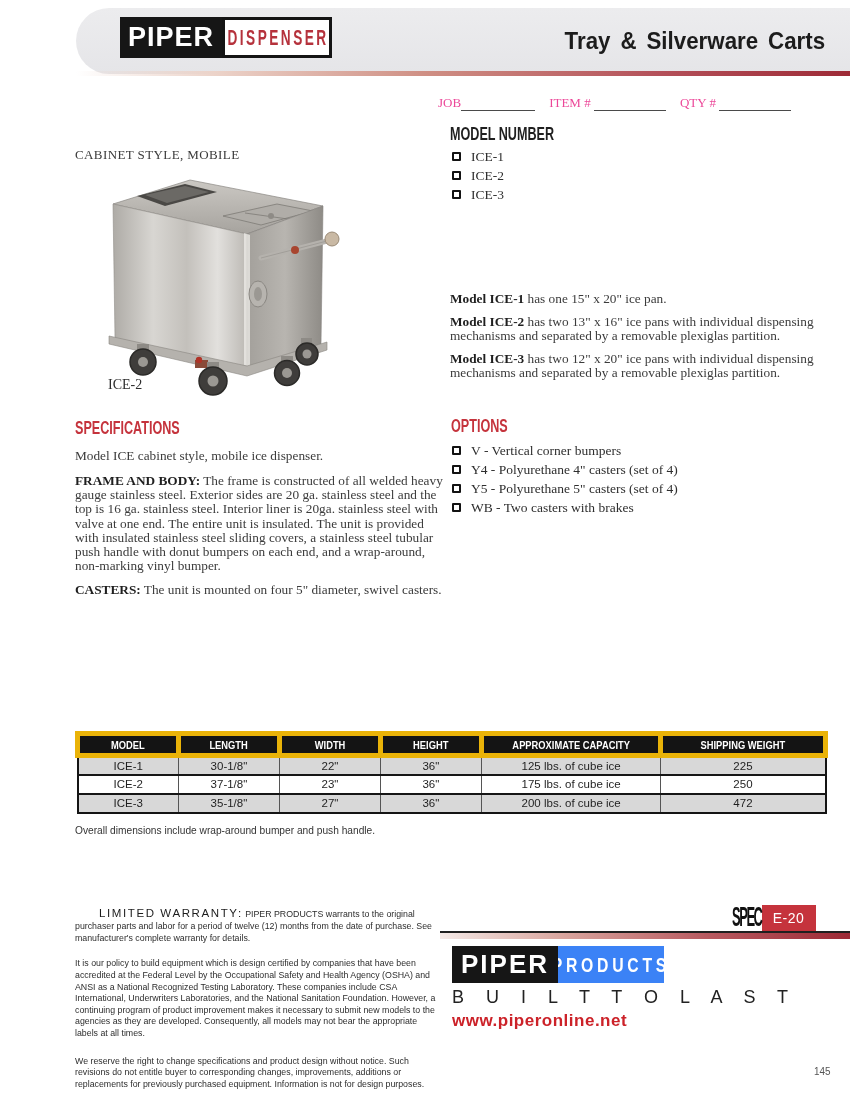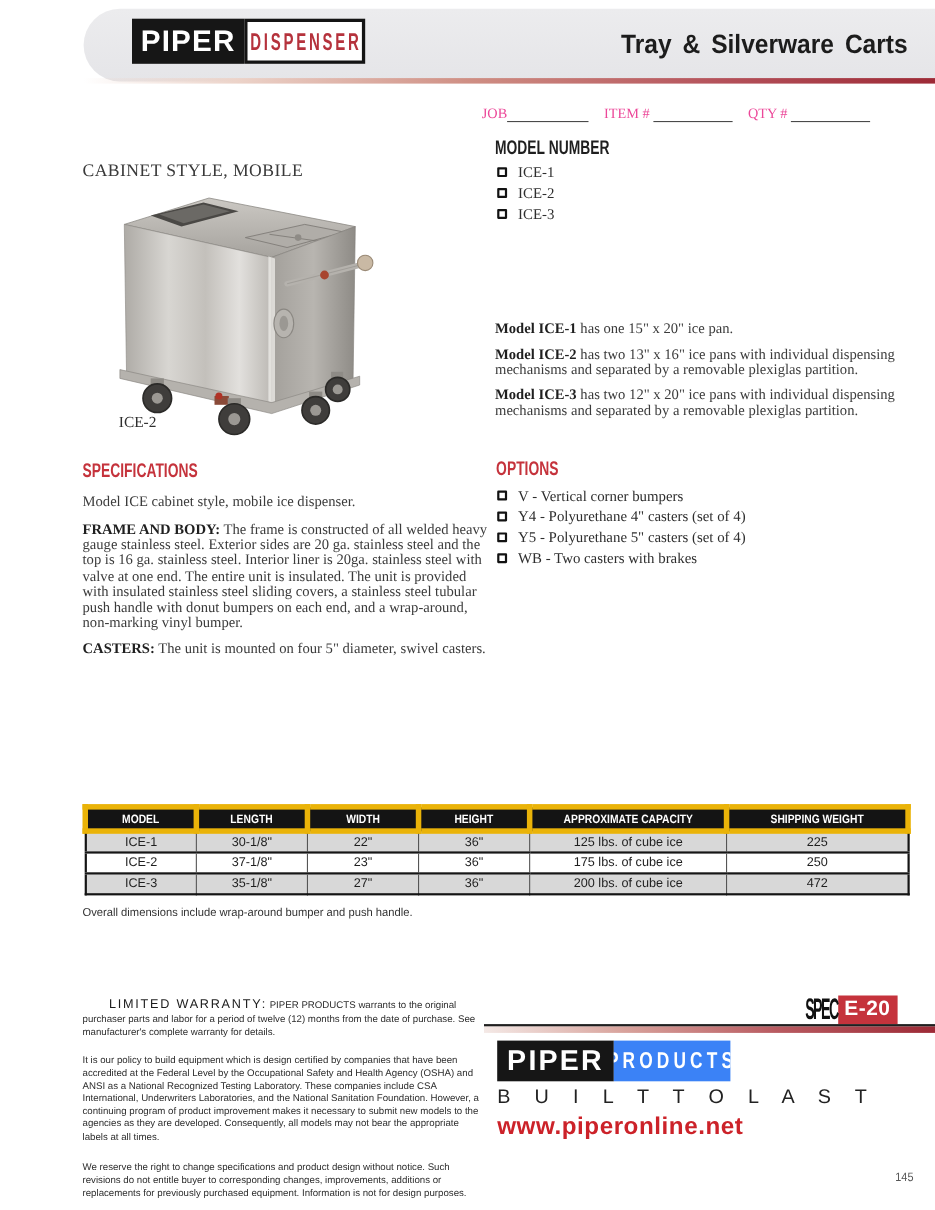--- a/index.html
+++ b/index.html
@@ -46,21 +46,21 @@
   .cond-heading { display:inline-block; font-family:"Liberation Sans", sans-serif; font-weight:bold;
     font-size:18px; transform:scaleX(0.70); transform-origin:left center; white-space:nowrap; }
   .heading-black { color:#1f1f1f; }
   .heading-red { color:#c5333c; }
   
   .check-list { position:absolute; }
   .check-row { display:flex; align-items:center; height:19px; }
   .checkbox { width:9px; height:9px; border:2px solid #121212; border-radius:1px; margin-right:10px; flex:none; background:#fff; cursor:pointer; }
   .check-label { font-size:13.5px; color:#2e2e2e; }
   
-  .cabinet-style { position:absolute; left:75px; top:147px; font-size:16px; color:#3a3a3a; letter-spacing:0.4px; }
+  .cabinet-style { position:absolute; left:75px; top:147px; font-size:13px; color:#3a3a3a; letter-spacing:0.4px; }
   .product-figure { position:absolute; left:95px; top:166px; width:245px; height:235px; }
   .figure-caption { position:absolute; left:108px; top:377px; font-size:14px; color:#2e2e2e; }
   .specs-block { position:absolute; left:75px; top:418px; width:374px; }
   .specs-block .intro { margin-top:9px; font-size:13.3px; color:#3b3b3b; }
   .spec-par { margin-top:10px; font-size:13.3px; line-height:14.2px; color:#3b3b3b; }
   .spec-par b, .desc b { color:#1f1f1f; }
   
   .model-number-heading { position:absolute; left:450px; top:124px; }
   .model-checklist { left:452px; top:147px; }
   .desc-block { position:absolute; left:450px; top:292px; width:364px; }
@@ -89,33 +89,33 @@
   .warranty { position:absolute; left:75px; top:906px; width:364px;
     font-family:"Liberation Sans", sans-serif; font-size:8.8px; line-height:1.32; color:#2d2d2d; }
   .warranty-lead { font-size:11.5px; letter-spacing:1.6px; color:#1c1c1c;padding-left:24px; }
   .warranty p.p2 { margin-top:14px; }
   .warranty p.p3 { margin-top:16px; }
   
   .spec-badge { position:absolute; left:700px; top:904px; height:27px; display:flex; align-items:center; }
   .spec-word { display:inline-block; font-family:"Liberation Sans", sans-serif; font-weight:bold;
     font-size:27px; color:#111; letter-spacing:-3px; transform:scaleX(0.48); transform-origin:right center; }
   .spec-code-box { width:54px; height:26px; background:#c5333c; color:#fff; display:flex; align-items:center;
-    justify-content:center; font-family:"Liberation Sans", sans-serif; font-weight:bold; font-size:19px; letter-spacing:0.5px; }
+    justify-content:center; font-family:"Liberation Sans", sans-serif; font-weight:normal; font-size:14px; letter-spacing:0.5px; }
   .footer-rule { position:absolute; left:440px; top:931px; right:0; height:8px;
     border-top:2.5px solid #1f1f1f;
     background:linear-gradient(90deg,#f4e9e6 0%, #d9a59e 30%, #b85a60 65%, #9d2a36 100%); }
   .footer-logo { position:absolute; left:452px; top:946px; font-family:"Liberation Sans", sans-serif; }
   .footer-logo-row { display:flex; height:37px; }
   .flogo-black { background:#161616; color:#fff; display:flex; align-items:center; padding:0 9px;
     font-weight:bold; font-size:26px; letter-spacing:2px; }
   .flogo-red { background:#3b82f6; width:106px; overflow:hidden; display:flex; align-items:center; justify-content:center; }
   .flogo-red span { display:inline-block; white-space:nowrap; color:#fff; font-weight:bold; font-size:21px;
     letter-spacing:5px; transform:scaleX(0.75); transform-origin:center center; }
   .tagline { margin-top:4px; font-size:18px; letter-spacing:8.5px; color:#222; white-space:nowrap; }
-  .website { margin-top:3px; font-weight:bold; font-size:22px; color:#cc2229; letter-spacing:0.5px; }
+  .website { margin-top:3px; font-weight:bold; font-size:17px; color:#cc2229; letter-spacing:0.5px; }
   .footer-address { position:absolute; left:679px; top:945px; font-family:"Liberation Sans", sans-serif;
     font-size:13.5px; color:#414141; line-height:17.5px; white-space:nowrap; }
   .page-number { position:absolute; left:813px; top:1065px; font-family:"Liberation Sans", sans-serif;
     font-size:11px; color:#555; transform:scaleX(0.9); }
 </style>
 </head>
 <body>
 
 <div class="page">
 

